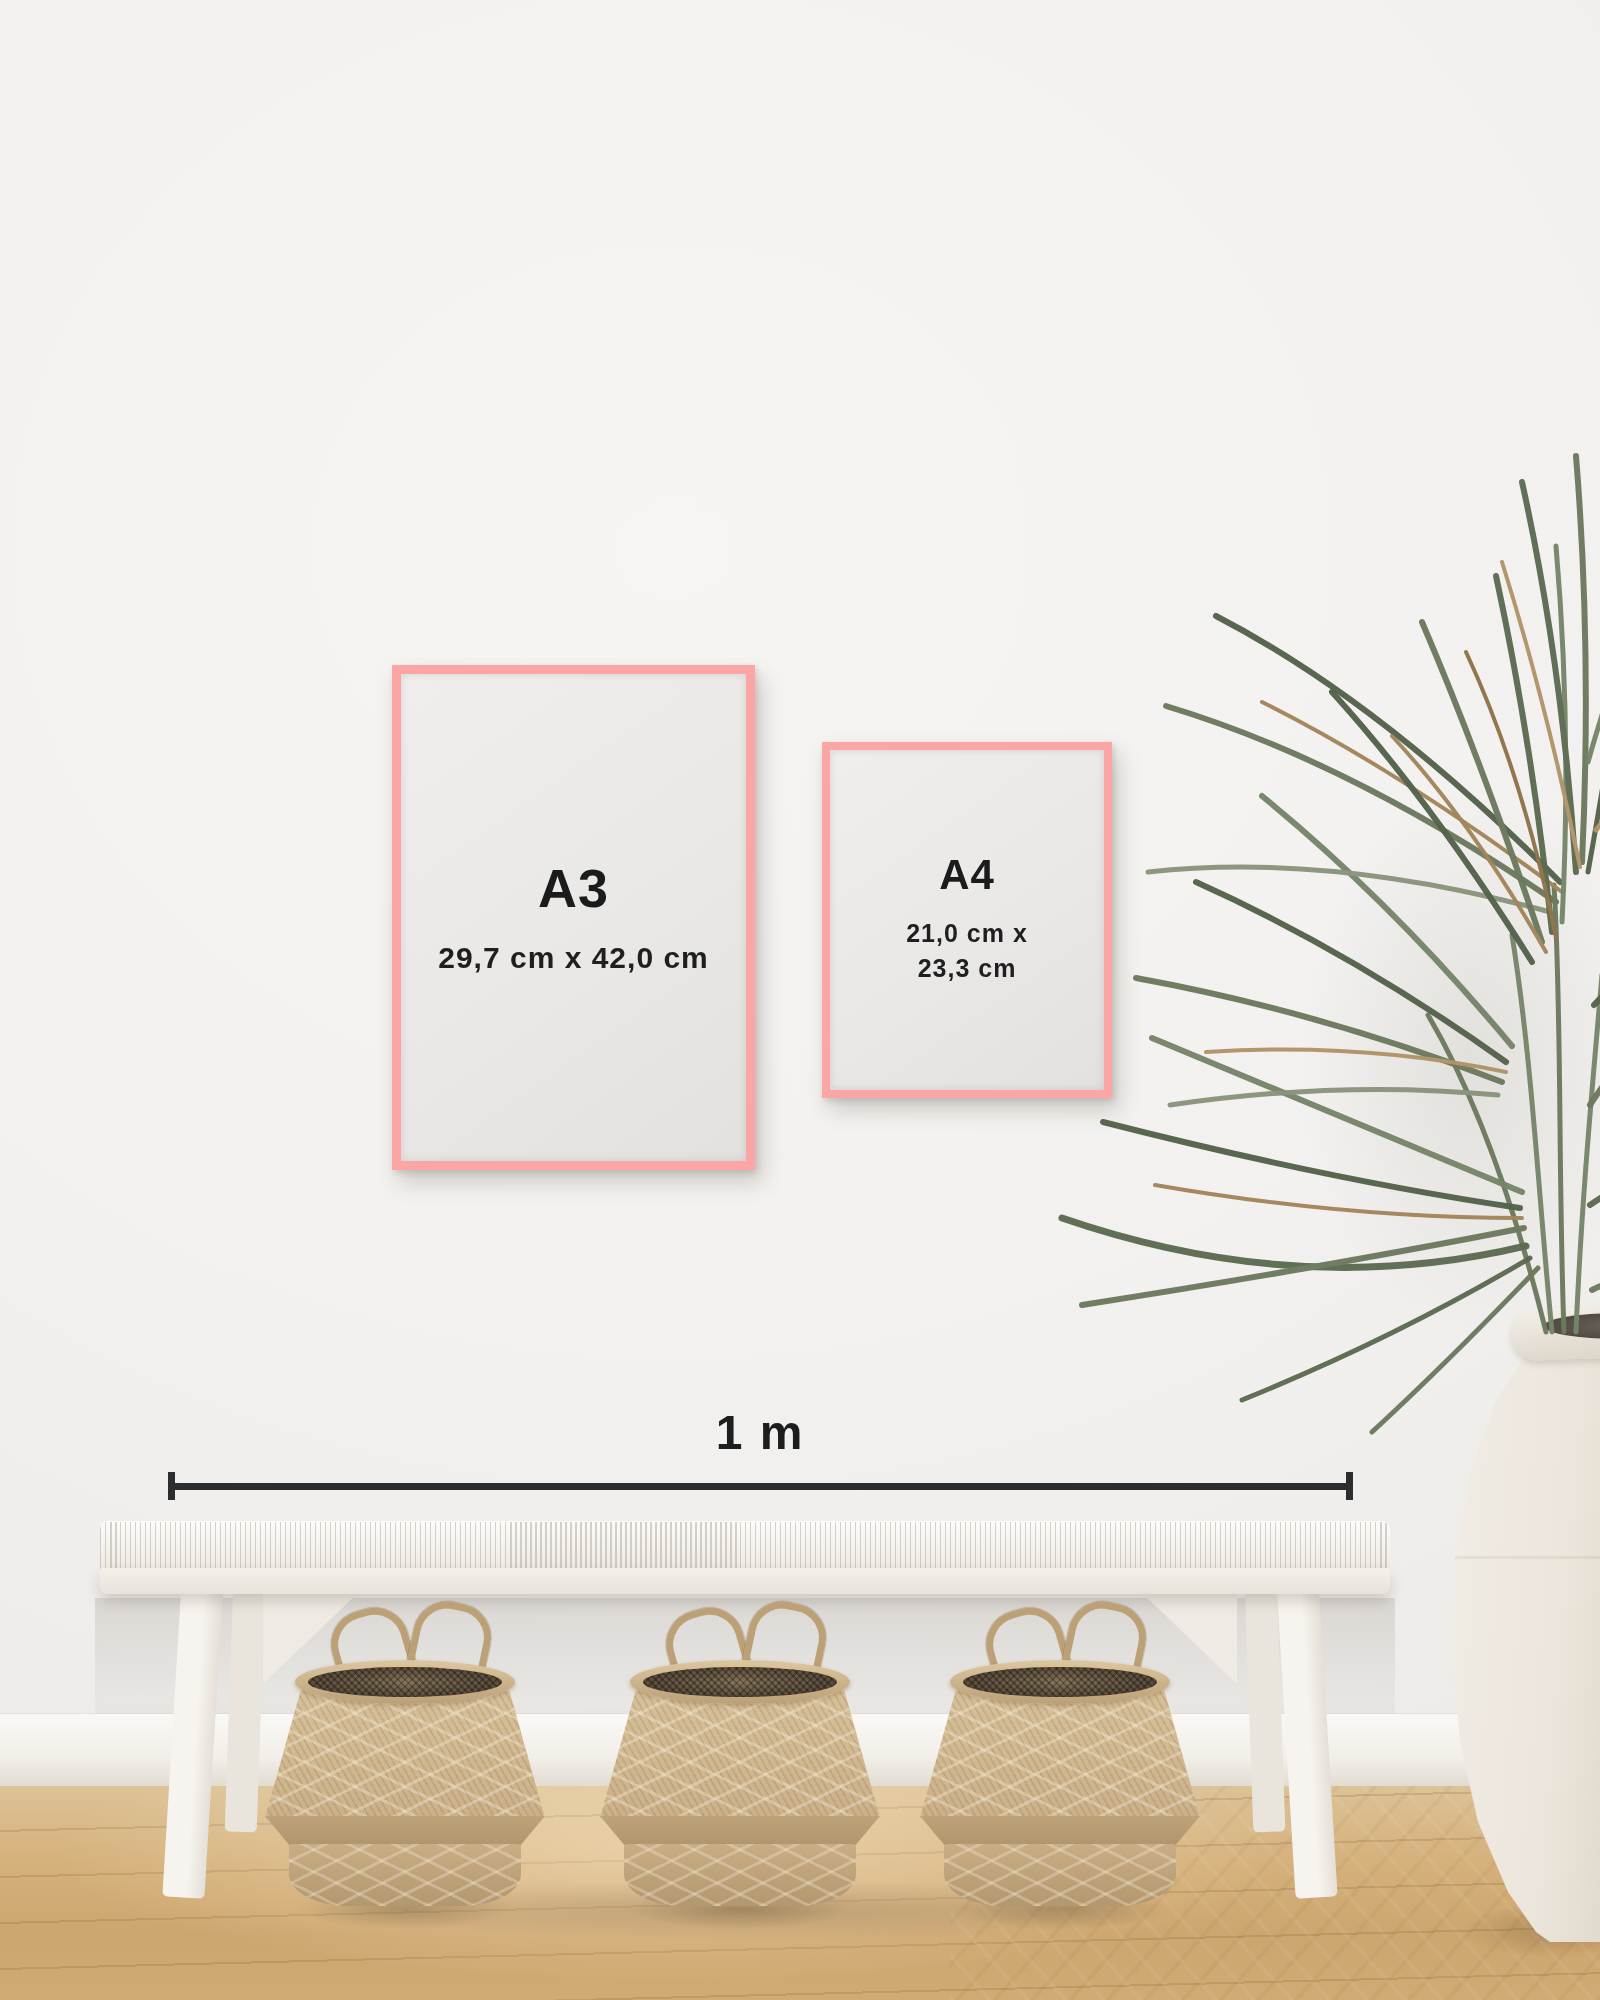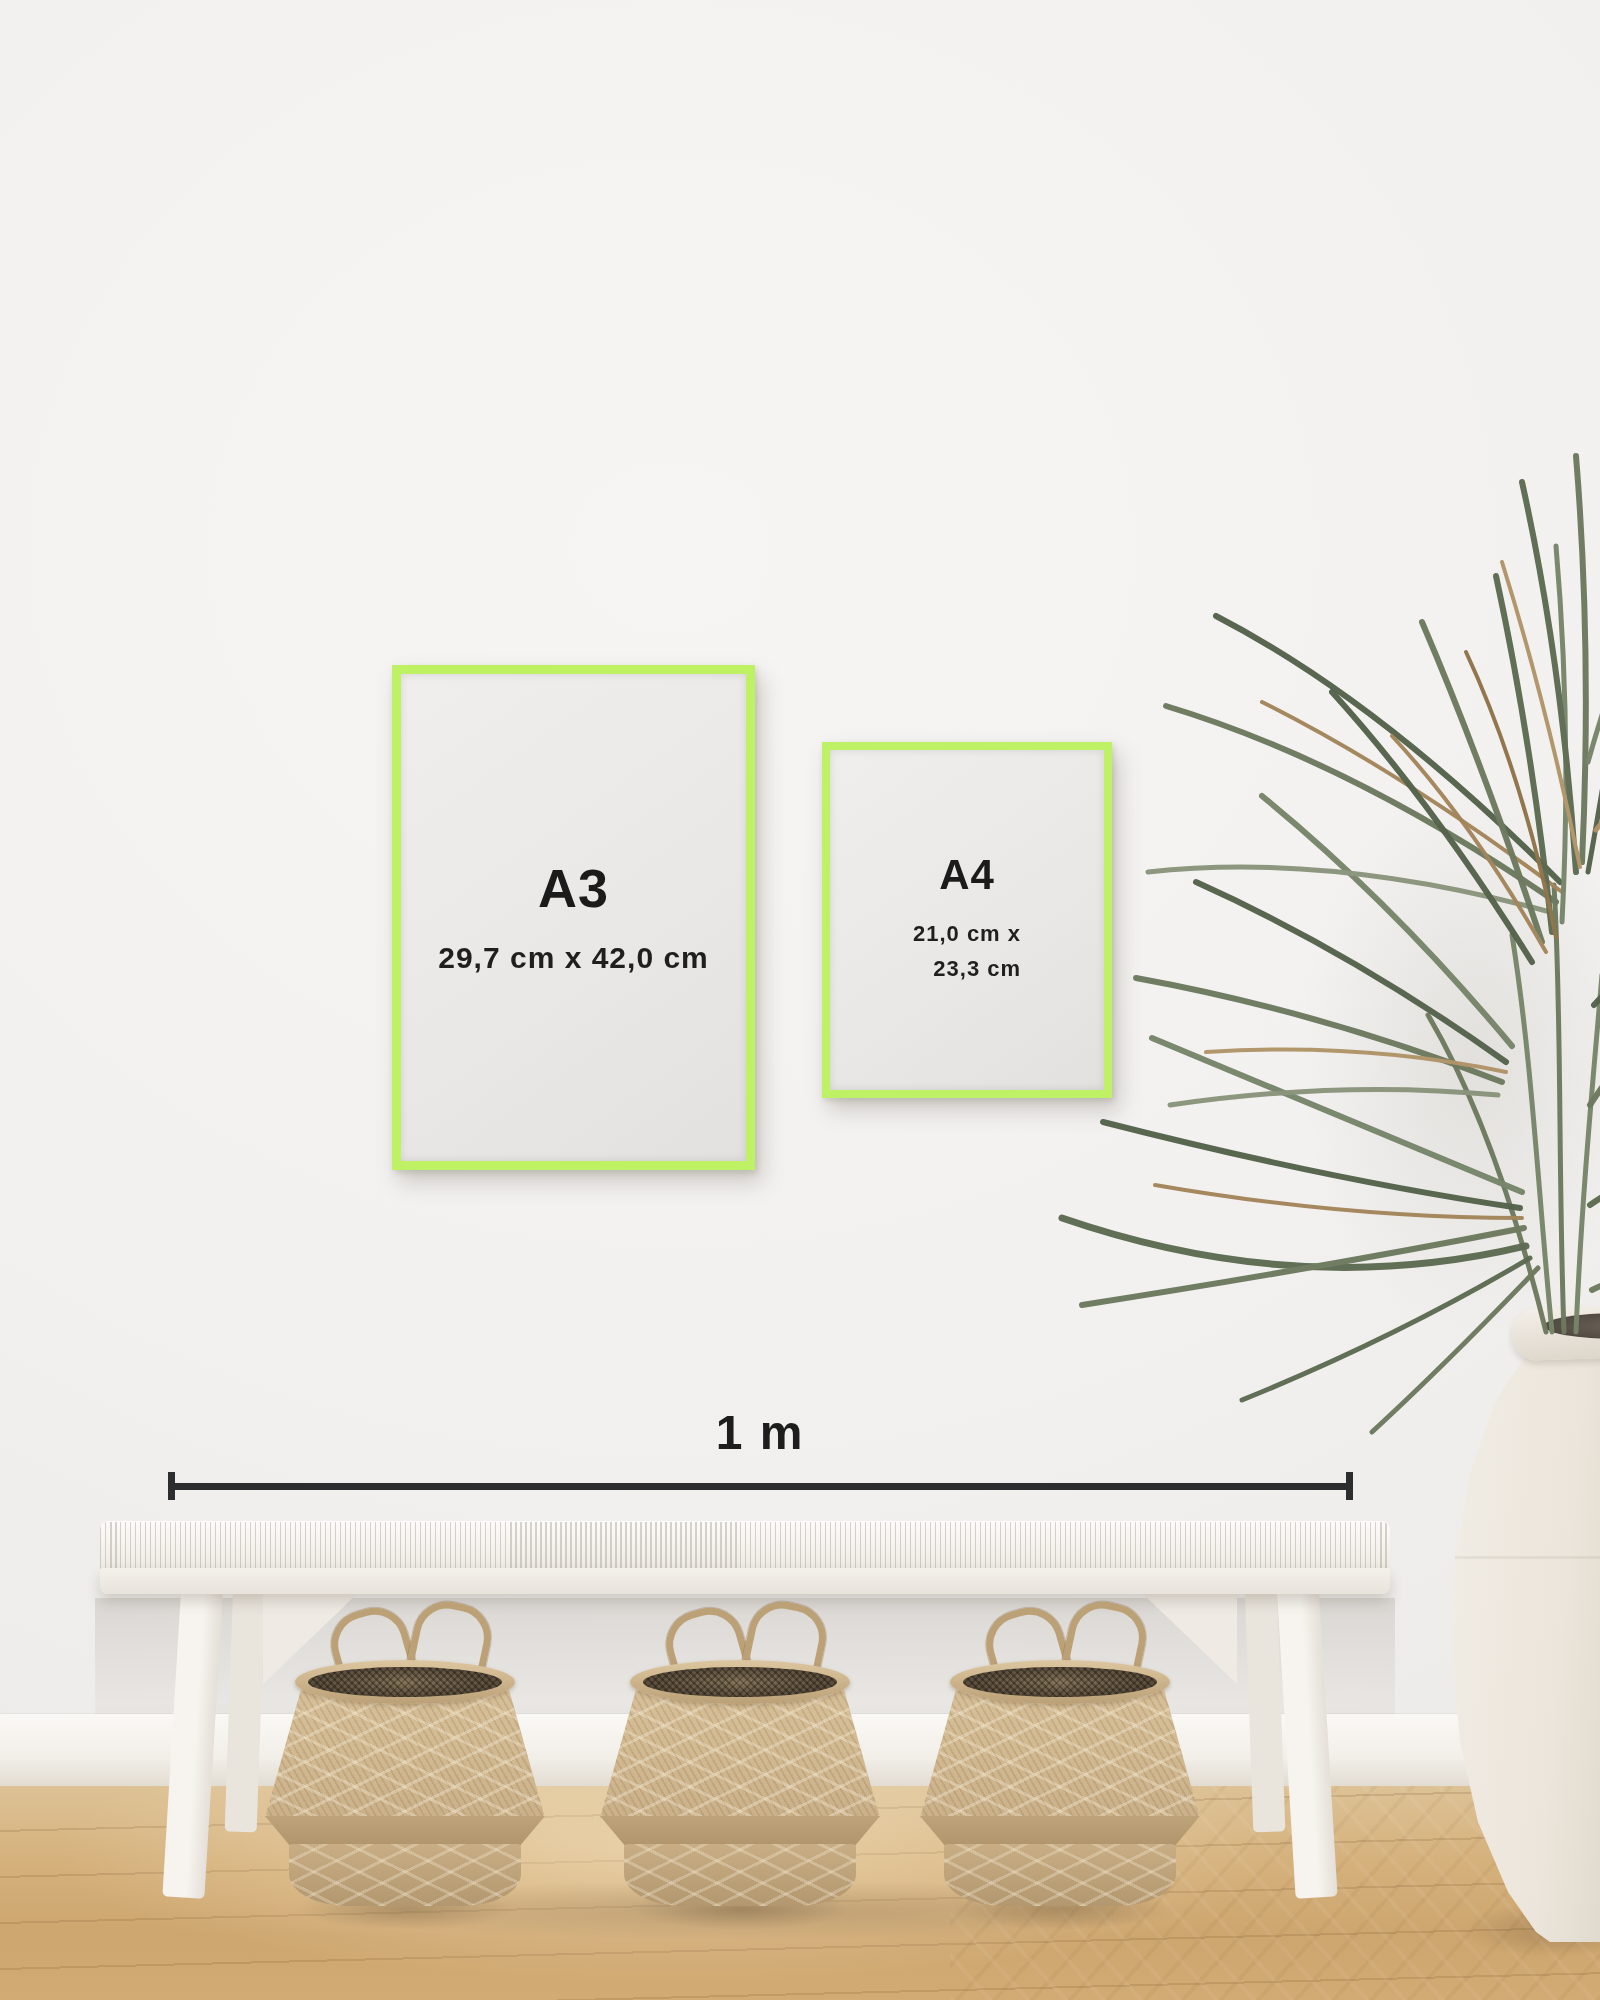--- a/index.html
+++ b/index.html
@@ -24,35 +24,35 @@
   .floor-herringbone{left:950px;top:1786px;width:650px;height:214px;opacity:.55;
     background:
       repeating-linear-gradient(48deg, rgba(255,255,255,0.10) 0 4px, rgba(255,255,255,0) 4px 28px),
       repeating-linear-gradient(-48deg, rgba(128,92,50,0.12) 0 4px, rgba(0,0,0,0) 4px 28px);}
   .wall-shade{left:95px;top:1598px;width:1300px;height:188px;
     background:linear-gradient(180deg, rgba(112,100,88,0.16) 0%, rgba(112,100,88,0.05) 55%, rgba(112,100,88,0.12) 100%);}
   .plant-wall-shadow{left:1195px;top:630px;width:405px;height:780px;
     background:radial-gradient(60% 50% at 68% 55%, rgba(122,112,100,0.13), rgba(122,112,100,0) 70%);}
 
   
-  .frame{background:#bef264;
+  .frame{background:#fca5a5;
     box-shadow:7px 12px 20px rgba(95,85,72,0.25), 2px 3px 6px rgba(95,85,72,0.18);}
   .frame-a3{left:392px;top:665px;width:363px;height:505px;}
   .frame-a4{left:822px;top:742px;width:290px;height:356px;}
   .paper{position:absolute;background:linear-gradient(145deg,#efeeec 0%,#e9e8e6 55%,#e2e1df 100%);
     box-shadow:inset 0 0 9px rgba(0,0,0,0.11);
     display:flex;flex-direction:column;align-items:center;justify-content:center;text-align:center;}
   .frame-a3 .paper{inset:9px;}
   .frame-a4 .paper{inset:8px;}
   .poster-label{color:#1b1b1b;font-weight:700;letter-spacing:1px;line-height:1;}
   .frame-a3 .poster-label{font-size:54px;}
   .frame-a4 .poster-label{font-size:42px;}
   .poster-dims{color:#1f1f1f;font-weight:600;letter-spacing:1px;}
   .frame-a3 .poster-dims{font-size:30px;margin-top:26px;}
-  .frame-a4 .poster-dims{font-size:22px;line-height:35px;margin-top:20px;text-align:right;}
+  .frame-a4 .poster-dims{font-size:25px;line-height:35px;margin-top:20px;}
 
   
   .measure-label{left:610px;top:1398px;width:300px;height:70px;line-height:70px;
     text-align:center;font-size:48px;font-weight:600;color:#1d1d1d;letter-spacing:2px;}
   .measure-line{left:171px;top:1483px;width:1180px;height:7px;background:#2b2d2e;}
   .measure-tick{width:7px;height:28px;background:#2b2d2e;top:1472px;}
   .tick-left{left:168px;}
   .tick-right{left:1346px;}
 
   

